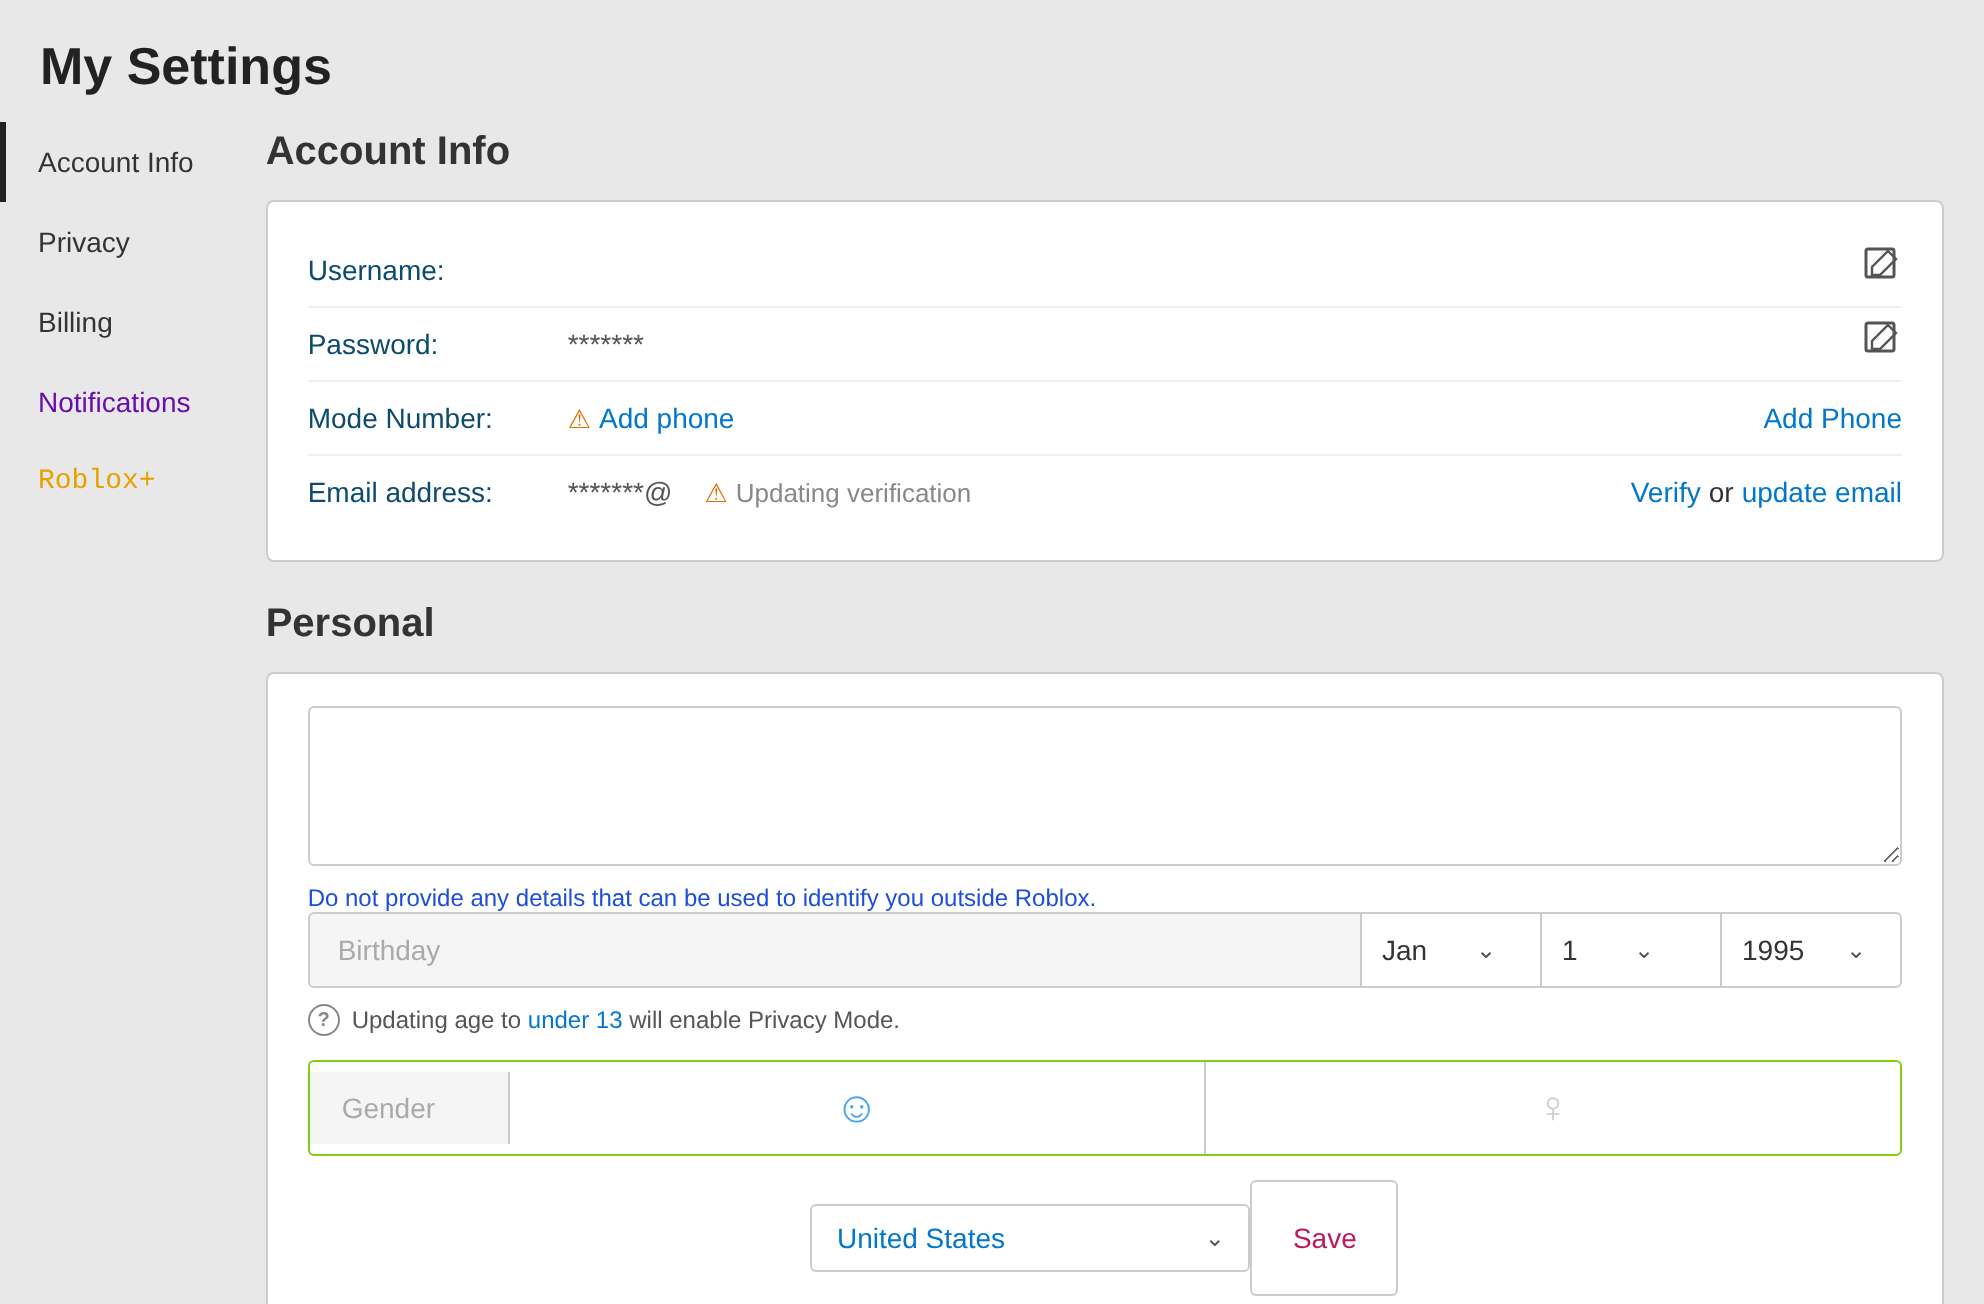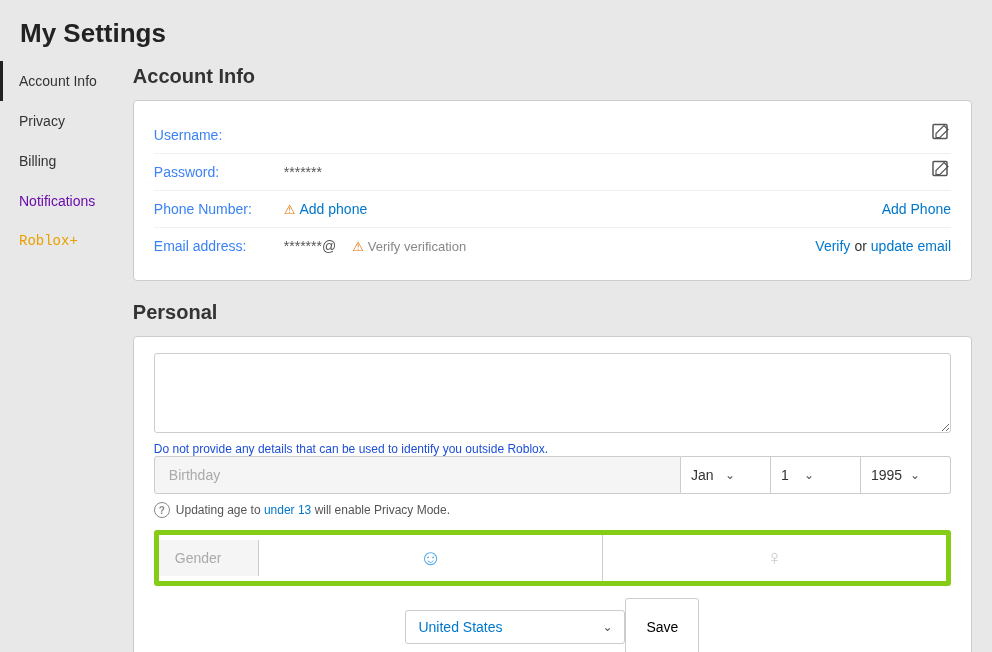--- a/index.html
+++ b/index.html
@@ -57,21 +57,21 @@
       display: flex;
       align-items: center;
       padding: 10px 0;
       border-bottom: 1px solid #f0f0f0;
       position: relative;
     }
     .info-row:last-child {
       border-bottom: none;
     }
     .info-label {
-      color: #3b82f6;
+      color: #0c4a6e;
       min-width: 130px;
     }
     .info-value {
       color: #555;
     }
     .edit-icon {
       position: absolute;
       right: 0;
       top: 50%;
       transform: translateY(-50%);
@@ -131,21 +131,21 @@
       flex: 2;
       border-radius: 3px 0 0 3px;
     }
     .select-cell {
       border: 1px solid #ccc;
       border-left: none;
       padding: 10px 10px;
       background: #fff;
       display: flex;
       align-items: center;
-      gap: 3px;
+      gap: 16px;
       cursor: pointer;
       min-width: 90px;
     }
     .select-cell select {
       border: none;
       background: transparent;
       font-size: 14px;
       color: #333;
       cursor: pointer;
       appearance: none;
@@ -173,21 +173,21 @@
       border-radius: 50%;
       border: 1.5px solid #888;
       color: #888;
       font-size: 10px;
       margin-right: 6px;
       font-weight: bold;
     }
     .gender-row {
       display: flex;
       align-items: center;
-      border: 5px solid #84cc16;
+      border: 1px solid #84cc16;
       border-radius: 3px;
       overflow: hidden;
       margin-bottom: 12px;
     }
     .gender-label {
       padding: 10px 16px;
       color: #aaa;
       background: #f5f5f5;
       border-right: 1px solid #ccc;
       min-width: 100px;
@@ -235,21 +235,21 @@
       cursor: pointer;
       flex: 1;
     }
     .save-btn {
       padding: 20px 20px;
       background: #fff;
       border: 1px solid #ccc;
       border-radius: 3px;
       cursor: pointer;
       font-size: 14px;
-      color: #000000;
+      color: #be185d;
     }
     .info-row-flex {
       display: flex;
       align-items: center;
       width: 100%;
     }
   </style>
 </head>
 <body>
 
@@ -302,34 +302,34 @@
             <svg width="20" height="20" viewBox="0 0 20 20" fill="none" xmlns="http://www.w3.org/2000/svg">
               <rect x="2" y="2" width="14" height="14" rx="1" stroke="#555" stroke-width="1.5" fill="none"></rect>
               <path d="M13 3l4 4-8 8H5v-4l8-8z" stroke="#555" stroke-width="1.2" fill="none"></path>
             </svg>
           </span>
         </div>
       </div>
 
       <div class="info-row">
         <div class="info-row-flex">
-          <span class="info-label">Phone Number:</span>
+          <span class="info-label">Mode Number:</span>
           <span class="warning-icon">⚠</span>
           <a class="add-phone-link">Add phone</a>
           <a class="add-phone-link right-action" style="margin-left:auto;">Add Phone</a>
         </div>
       </div>
 
       <div class="info-row">
         <div class="info-row-flex">
           <span class="info-label">Email address:</span>
           <span class="info-value">*******@</span>
           <span class="pending-verification">
             <span class="warning-icon">⚠</span>
-            <span>Verify verification</span>
+            <span>Updating verification</span>
           </span>
           <span style="margin-left:auto; display:flex; align-items:center; gap:4px;">
             <a class="verify-link">Verify</a>
             <span>or</span>
             <a class="update-email-link">update email</a>
           </span>
         </div>
       </div>
     </div>
 

